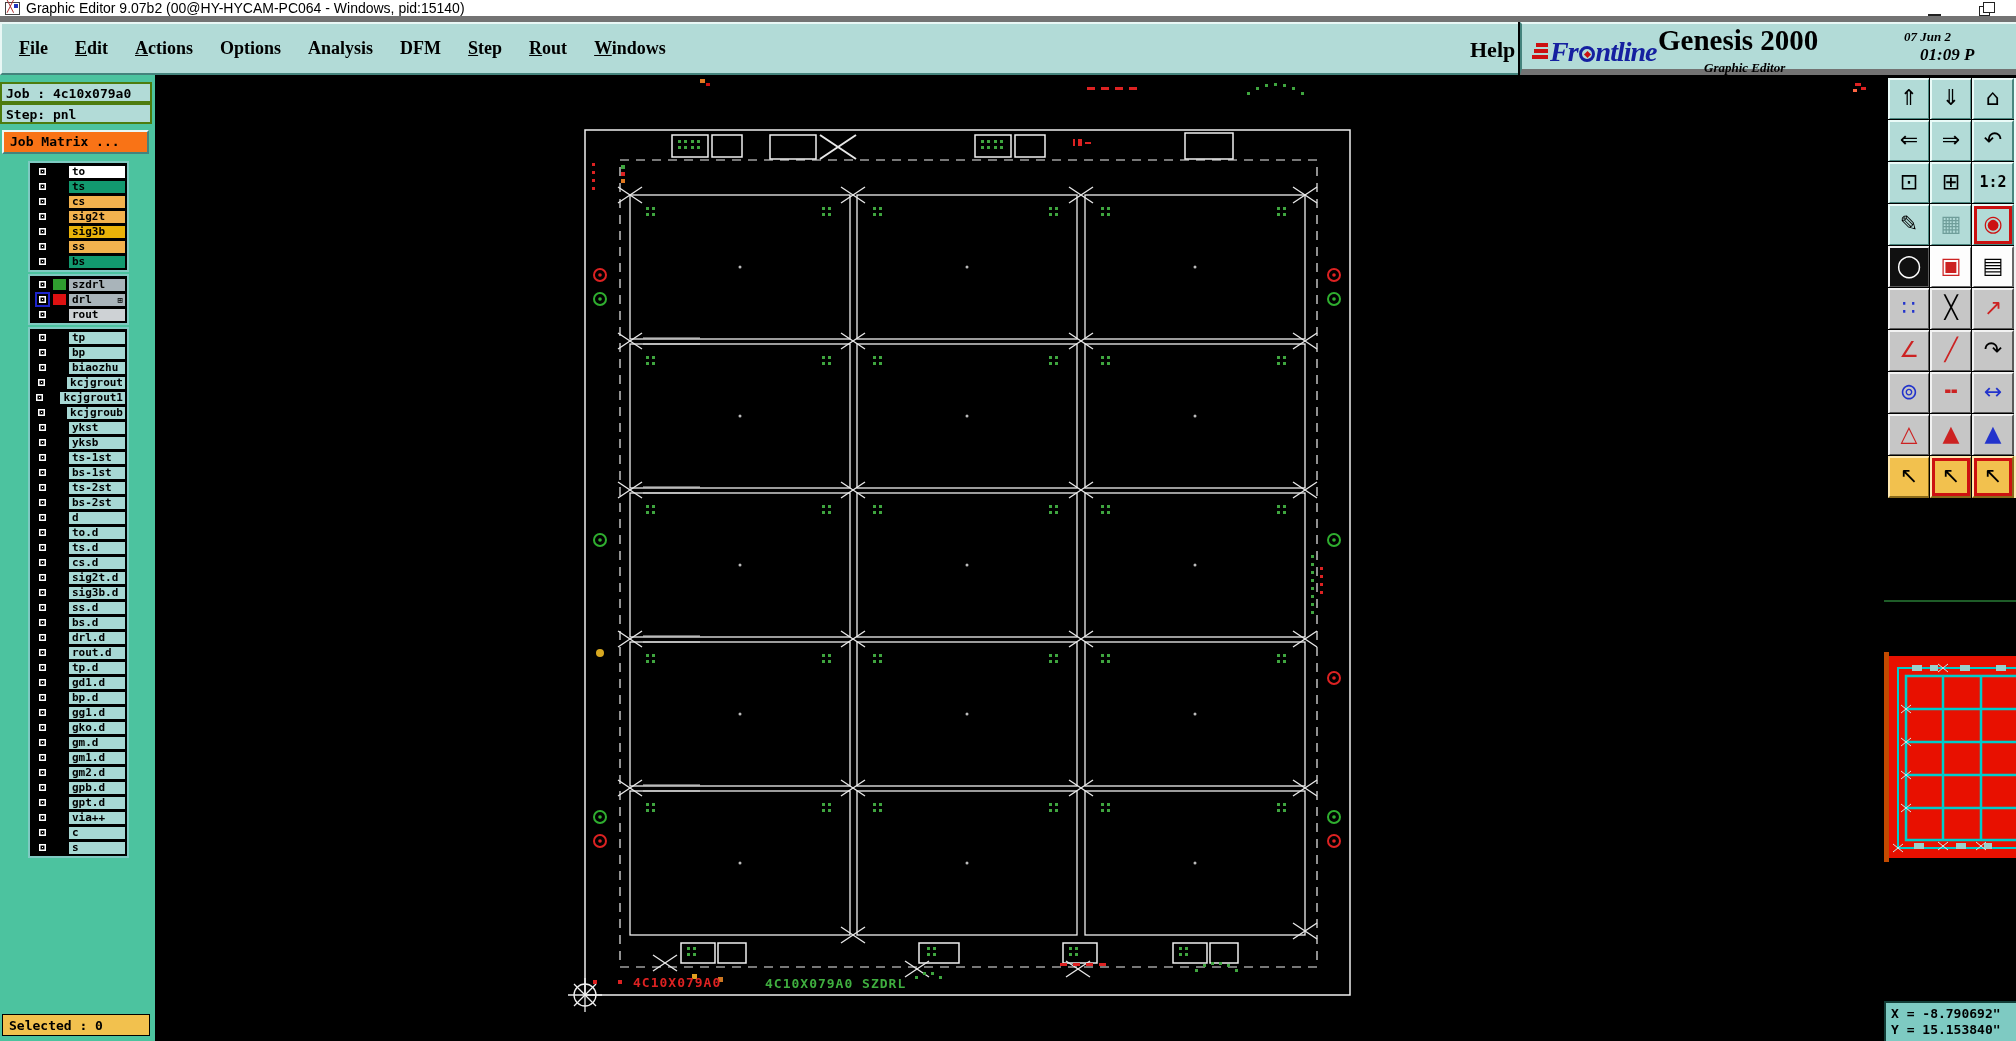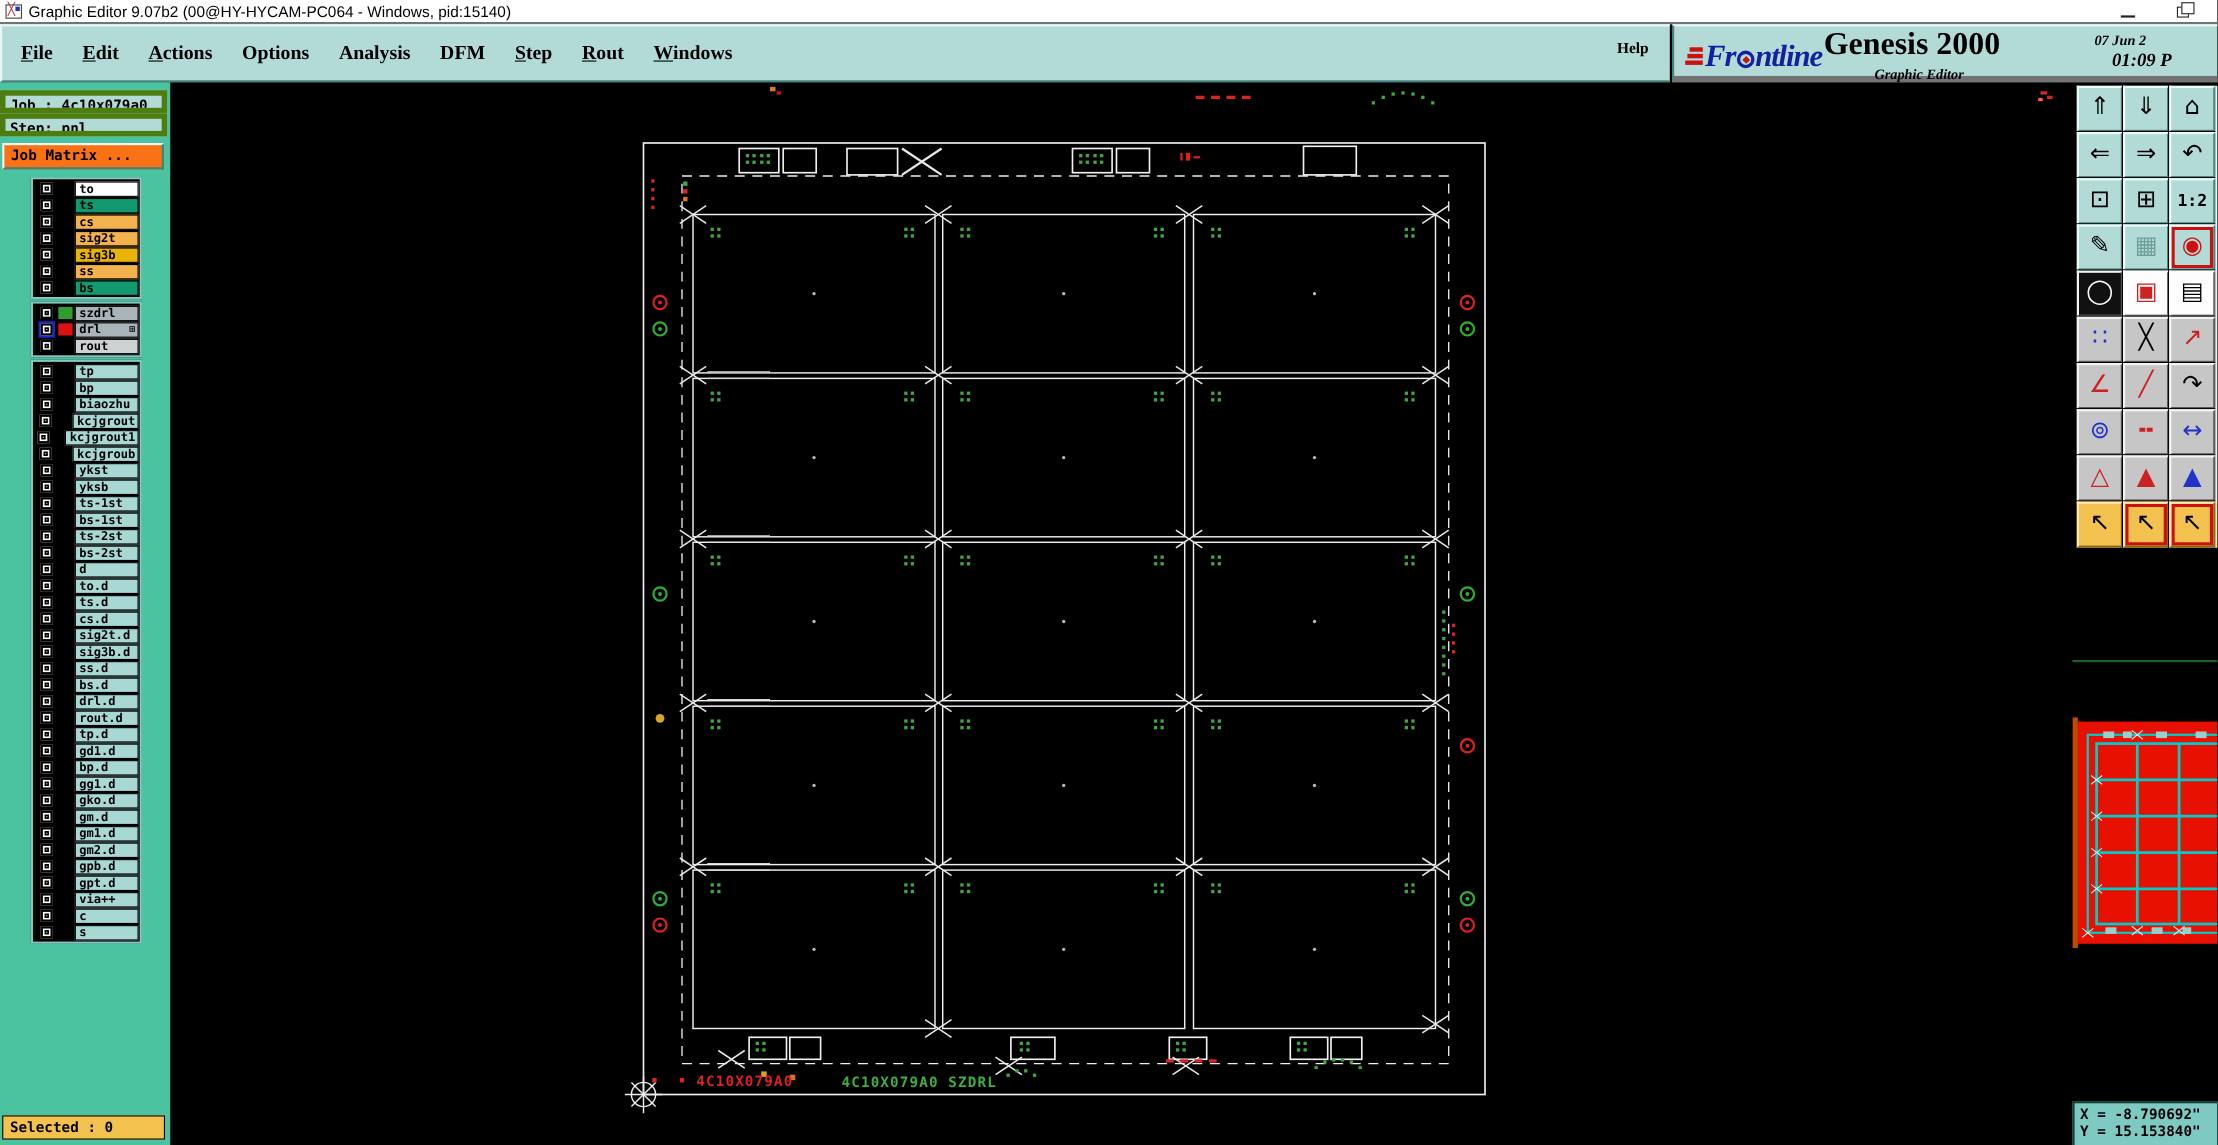--- a/index.html
+++ b/index.html
@@ -1,21 +1,21 @@
 <!DOCTYPE html>
 <html><head>
 <meta charset="utf-8">
 <style>
   * { box-sizing: border-box; margin: 0; padding: 0; }
   html,body { width:2016px; height:1041px; overflow:hidden; background:#000; position:relative;
               font-family:"Liberation Sans", sans-serif; }
 
   
   .titlebar { position:absolute; left:0; top:0; width:2016px; height:22px; background:#ffffff;
-              border-bottom:2px solid #737373; display:flex; align-items:center; }
+              border-bottom:6px solid #737373; display:flex; align-items:center; }
   .app-icon { width:15px; height:13px; margin:0 6px 0 5px; border:1px solid #444; background:#fff; position:relative; }
   .app-icon::before { content:"╳"; position:absolute; left:1px; top:-3px; font-size:11px; color:#b03030; }
   .app-icon::after { content:""; position:absolute; right:1px; top:1px; width:4px; height:4px; background:#2233bb; }
   .title-text { font-size:14px; color:#000; }
   .win-controls { position:absolute; right:26px; top:0; height:22px; display:flex; gap:38px; align-items:center; }
   .win-min { width:13px; height:2px; background:#222; margin-top:8px; }
   .win-restore { width:11px; height:10px; border:1.5px solid #222; position:relative; background:#fff; }
   .win-restore::before { content:""; position:absolute; left:3px; top:-5px; width:10px; height:9px; border:1.5px solid #222; background:#fff; }
 
   
@@ -45,21 +45,21 @@
   .brand-sub { position:absolute; left:182px; top:36px; font-family:"Liberation Serif", serif;
                font-weight:bold; font-style:italic; font-size:13px; color:#000; }
   .brand-date { position:absolute; left:382px; top:5px; font-family:"Liberation Serif", serif;
                 font-weight:bold; font-style:italic; font-size:13px; white-space:nowrap; }
   .brand-time { position:absolute; left:398px; top:21px; font-family:"Liberation Serif", serif;
                 font-weight:bold; font-style:italic; font-size:17px; white-space:nowrap; }
 
   
   .sidebar { position:absolute; left:0; top:75px; width:155px; height:966px; background:#4cc39f; }
   .job-box, .step-box { position:absolute; left:0; width:152px; height:21px; background:#b2dbd7;
-        border:5px solid #4d7c0f; font-family:"DejaVu Sans Mono", monospace; font-weight:bold;
+        border:2px solid #4d7c0f; font-family:"DejaVu Sans Mono", monospace; font-weight:bold;
         font-size:13px; color:#000; padding:2px 16px 0 4px; white-space:nowrap; overflow:hidden; }
   .job-box { top:7px; } .step-box { top:28px; }
   .matrix-btn { position:absolute; left:2px; top:55px; width:147px; height:24px; background:#f97316;
         border-top:2px solid #e9f7f5; border-left:2px solid #e9f7f5;
         border-right:2px solid #44837c; border-bottom:2px solid #44837c;
         font-family:"DejaVu Sans Mono", monospace; font-weight:bold; font-size:13px; color:#000;
         padding:2px 0 0 6px; white-space:nowrap; }
   .layers-wrap { position:absolute; left:3px; top:86px; width:126px;padding-left:25px; }
   .layer-group { background:#000; border:2px solid #7fcac2; margin-bottom:2px; padding:1px 1px; }
   .layer-row { display:flex; align-items:center; height:15px; }
@@ -125,21 +125,21 @@
     <span class="menu-item"><span class="mh">A</span><span>nalysis</span></span>
 
     <span class="menu-item"><span class="mh">D</span><span>FM</span></span>
 
     <span class="menu-item u"><span class="mh">S</span><span>tep</span></span>
 
     <span class="menu-item u"><span class="mh">R</span><span>out</span></span>
 
     <span class="menu-item u"><span class="mh">W</span><span>indows</span></span>
   </div>
-<span class="menu-item menu-help" style="position:absolute; left:1470px; top:37px; z-index:3; font-family:'Liberation Serif',serif; font-weight:bold; font-size:14px;">Help</span>
+<span class="menu-item menu-help" style="position:absolute; left:1470px; top:37px; z-index:3; font-family:'Liberation Serif',serif; font-weight:bold; font-size:22px;">Help</span>
 
 <div class="brandpanel">
   <div class="fl-logo">
     <span class="fl-bars">
         <i></i>
         <i></i>
         <i></i>
       </span>
       <span>Fr</span>
       <span class="fl-o">

